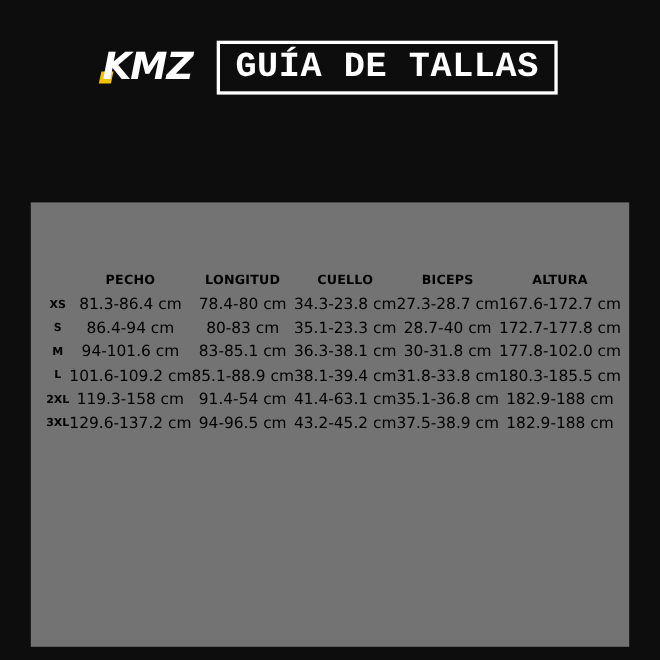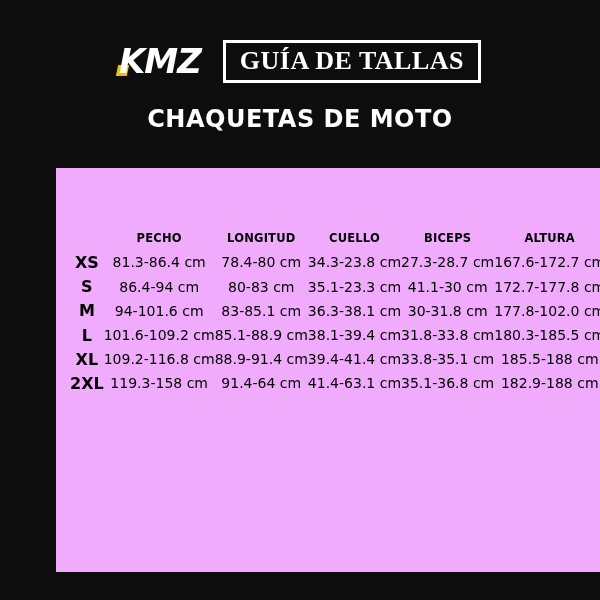--- a/index.html
+++ b/index.html
@@ -55,47 +55,46 @@
   .logo .txt {
     position: relative;
     z-index: 2;
   }
   .title-box {
     border: 3px solid #ffffff;
     padding: 5px 14px 6px 14px;
   }
   .title-box .title-text {
     color: #ffffff;
-    font-size: 26px;
+    font-size: 32px;
     font-weight: bold;
     letter-spacing: 0.5px;
     line-height: 1;
-    font-family: Liberation Serif, serif;
+    font-family: Liberation Mono, monospace;
   }
   .subtitle {
     position: absolute;
     top: 105px;
     left: 0;
     width: 600px;
     text-align: center;
     color: #ffffff;
     font-size: 24px;
     font-weight: bold;
     letter-spacing: 0.5px;
     font-family: "DejaVu Sans", sans-serif;
   }
   
   .panel {
     position: absolute;
-    top: 168px;
+    top: 184px;
     left: 28px;
     width: 544px;
     height: 404px;
-    background: #f0abfc;
-    margin-left: 28px;
+    background: #737373;
   }
   table.size-table {
     position: absolute;
     top: 62px;
     left: 14px;
     width: 516px;
     border-collapse: collapse;
     font-family: "DejaVu Sans", sans-serif;
   }
   table.size-table th,
@@ -111,41 +110,40 @@
     font-size: 11.5px;
     font-weight: bold;
     padding-bottom: 5px;
     letter-spacing: 0.2px;
   }
   table.size-table thead th.corner {
     width: 40px;
   }
   table.size-table tbody td.size-label {
     font-weight: bold;
-    font-size: 16px;
+    font-size: 10px;
     width: 40px;
   }
   .col-measure { width: 95px; }
 </style>
 </head>
 <body>
 
 <div class="page">
 
   <div class="header">
     <div class="logo">
       <span class="accent"></span>
       <span class="txt">KMZ</span>
     </div>
     <div class="title-box">
       <div class="title-text">GUÍA DE TALLAS</div>
     </div>
   </div>
 
-  <div class="subtitle">CHAQUETAS DE MOTO</div>
 
   <div class="panel">
     <table class="size-table">
       <thead>
         <tr>
           <th class="corner"></th>
           <th class="col-measure">PECHO</th>
           <th class="col-measure">LONGITUD</th>
           <th class="col-measure">CUELLO</th>
           <th class="col-measure">BICEPS</th>
@@ -159,52 +157,52 @@
           <td>78.4-80 cm</td>
           <td>34.3-23.8 cm</td>
           <td>27.3-28.7 cm</td>
           <td>167.6-172.7 cm</td>
         </tr>
         <tr>
           <td class="size-label">S</td>
           <td>86.4-94 cm</td>
           <td>80-83 cm</td>
           <td>35.1-23.3 cm</td>
-          <td>41.1-30 cm</td>
+          <td>28.7-40 cm</td>
           <td>172.7-177.8 cm</td>
         </tr>
         <tr>
           <td class="size-label">M</td>
           <td>94-101.6 cm</td>
           <td>83-85.1 cm</td>
           <td>36.3-38.1 cm</td>
           <td>30-31.8 cm</td>
           <td>177.8-102.0 cm</td>
         </tr>
         <tr>
           <td class="size-label">L</td>
           <td>101.6-109.2 cm</td>
           <td>85.1-88.9 cm</td>
           <td>38.1-39.4 cm</td>
           <td>31.8-33.8 cm</td>
           <td>180.3-185.5 cm</td>
         </tr>
         <tr>
-          <td class="size-label">XL</td>
-          <td>109.2-116.8 cm</td>
-          <td>88.9-91.4 cm</td>
-          <td>39.4-41.4 cm</td>
-          <td>33.8-35.1 cm</td>
-          <td>185.5-188 cm</td>
-        </tr>
-        <tr>
           <td class="size-label">2XL</td>
           <td>119.3-158 cm</td>
-          <td>91.4-64 cm</td>
+          <td>91.4-54 cm</td>
           <td>41.4-63.1 cm</td>
           <td>35.1-36.8 cm</td>
           <td>182.9-188 cm</td>
         </tr>
+        <tr>
+          <td class="size-label">3XL</td>
+          <td>129.6-137.2 cm</td>
+          <td>94-96.5 cm</td>
+          <td>43.2-45.2 cm</td>
+          <td>37.5-38.9 cm</td>
+          <td>182.9-188 cm</td>
+        </tr>
       </tbody>
     </table>
   </div>
 
 </div>
 
 </body></html>

